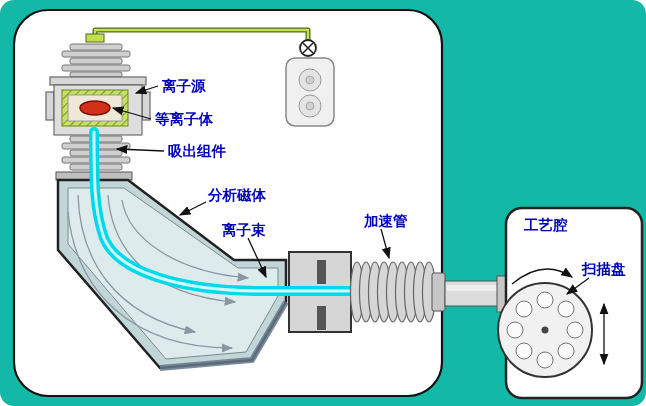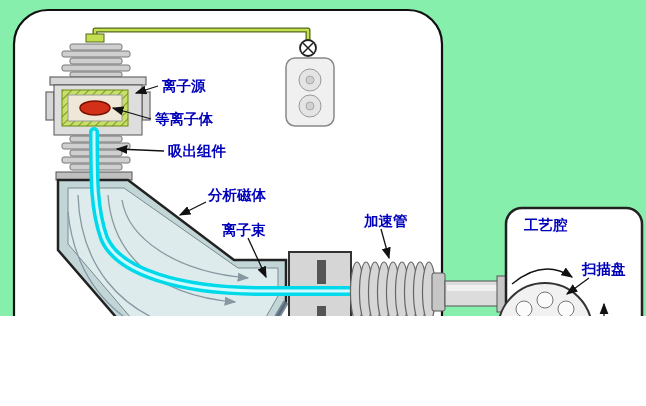--- a/index.html
+++ b/index.html
@@ -1,16 +1,16 @@
 <!DOCTYPE html>
 <html><head>
 <meta charset="utf-8">
 <style>
   html,body{margin:0;padding:0;background:#fff;}
-  .stage{width:646px;height:316px;position:relative;background:#86efac;overflow:hidden;}
+  .stage{width:646px;height:406px;position:relative;background:#14b8a6;overflow:hidden;border-radius:14px;}
   svg{display:block;}
   .lbl{font:bold 14.5px "DejaVu Sans","Liberation Sans",sans-serif;}
   .outline{fill:#fff;stroke:#111;stroke-width:2.2;}
   .metal{fill:#D6D6D6;stroke:#666;stroke-width:1.2;}
   .disk{fill:#CFCFCF;stroke:#777;stroke-width:1;}
   .ptr{stroke:#111;stroke-width:1.3;fill:none;}
   .stream{stroke:#8898A2;stroke-width:1.3;fill:none;}
 </style>
 </head>
 <body>

